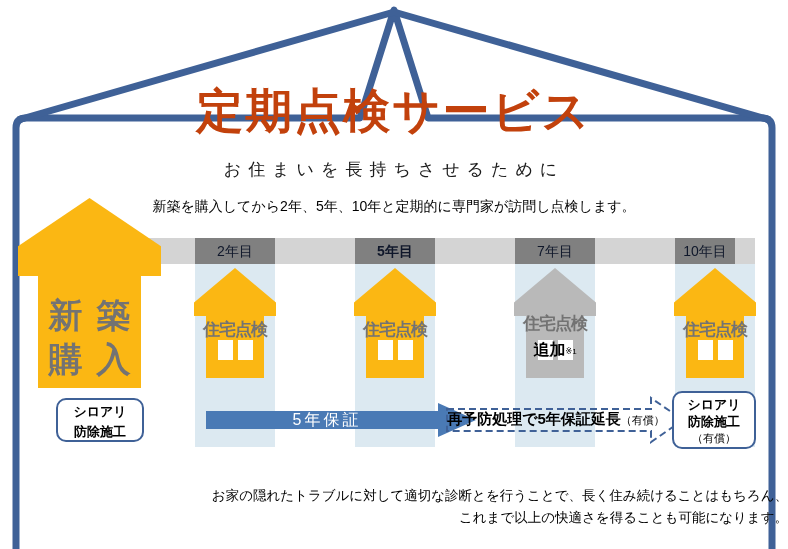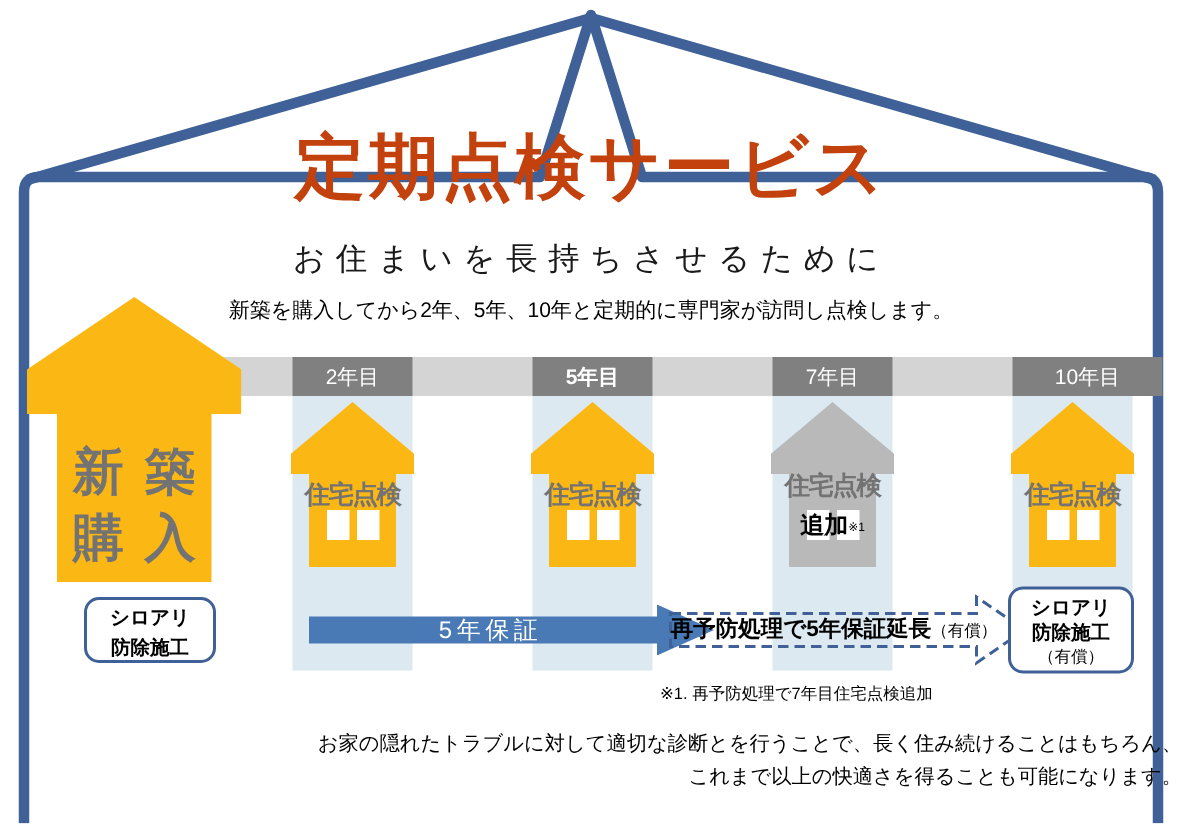--- a/index.html
+++ b/index.html
@@ -41,21 +41,21 @@
     letter-spacing: 2px;
     color: #c2410c;
     white-space: nowrap;
   }
   .subtitle {
     position: absolute;
     left: 0;
     top: 158px;
     width: 788px;
     text-align: center;
-    font-size: 21px;
+    font-size: 17px;
     letter-spacing: 7px;
     color: #1a1a1a;
     white-space: nowrap;
   }
   .lead {
     position: absolute;
     left: 0;
     top: 198px;
     width: 788px;
     text-align: center;
@@ -71,21 +71,21 @@
     top: 238px;
     width: 722px;
     height: 26px;
     background: #d4d4d4;
   }
   .year-chip {
     position: absolute;
     top: 238px;
     height: 26px;
     background: #808080;
-    color: #ffffff;
+    color: #0f172a;
     font-size: 14px;
     line-height: 26px;
     text-align: center;
   }
 
   
   .col {
     position: absolute;
     top: 264px;
     height: 123px;
@@ -308,21 +308,21 @@
 
   <div class="title">定期点検サービス</div>
   <div class="subtitle">お住まいを長持ちさせるために</div>
   <div class="lead">新築を購入してから2年、5年、10年と定期的に専門家が訪問し点検します。</div>
 
   <div class="band"></div>
 
   <div class="year-chip" style="left:195px; width:80px;">2年目</div>
   <div class="year-chip" style="left:355px; width:80px;font-weight:bold;">5年目</div>
   <div class="year-chip" style="left:515px; width:80px;">7年目</div>
-  <div class="year-chip" style="left:675px; width:100px;">10年目</div>
+  <div class="year-chip" style="left:675px; width:60px;">10年目</div>
 
   <div class="col tall" style="left:195px; width:80px;"></div>
   <div class="col tall" style="left:355px; width:80px;"></div>
   <div class="col tall" style="left:515px; width:80px;"></div>
   <div class="col tall" style="left:675px; width:80px;"></div>
 
   <div class="house" id="house-new">
     <div class="roof"></div>
     <div class="win w1"></div>
     <div class="win w2"></div>
@@ -382,20 +382,19 @@
     </svg>
     <div class="lab"><span>再予防処理で5年保証延長</span><span class="paid">（有償）</span></div>
   </div>
 
   <div class="rbox" id="box-right">
     <div>シロアリ</div>
     <div>防除施工</div>
     <div class="paid">（有償）</div>
   </div>
 
-  <div class="footnote">※1. 再予防処理で7年目住宅点検追加</div>
 
   <div class="closing">
     <span class="l2">お家の隠れたトラブルに対して適切な診断とを行うことで、長く住み続けることはもちろん、</span>
     <span class="l2">これまで以上の快適さを得ることも可能になります。</span>
   </div>
 
 </div>
 
 </body></html>

